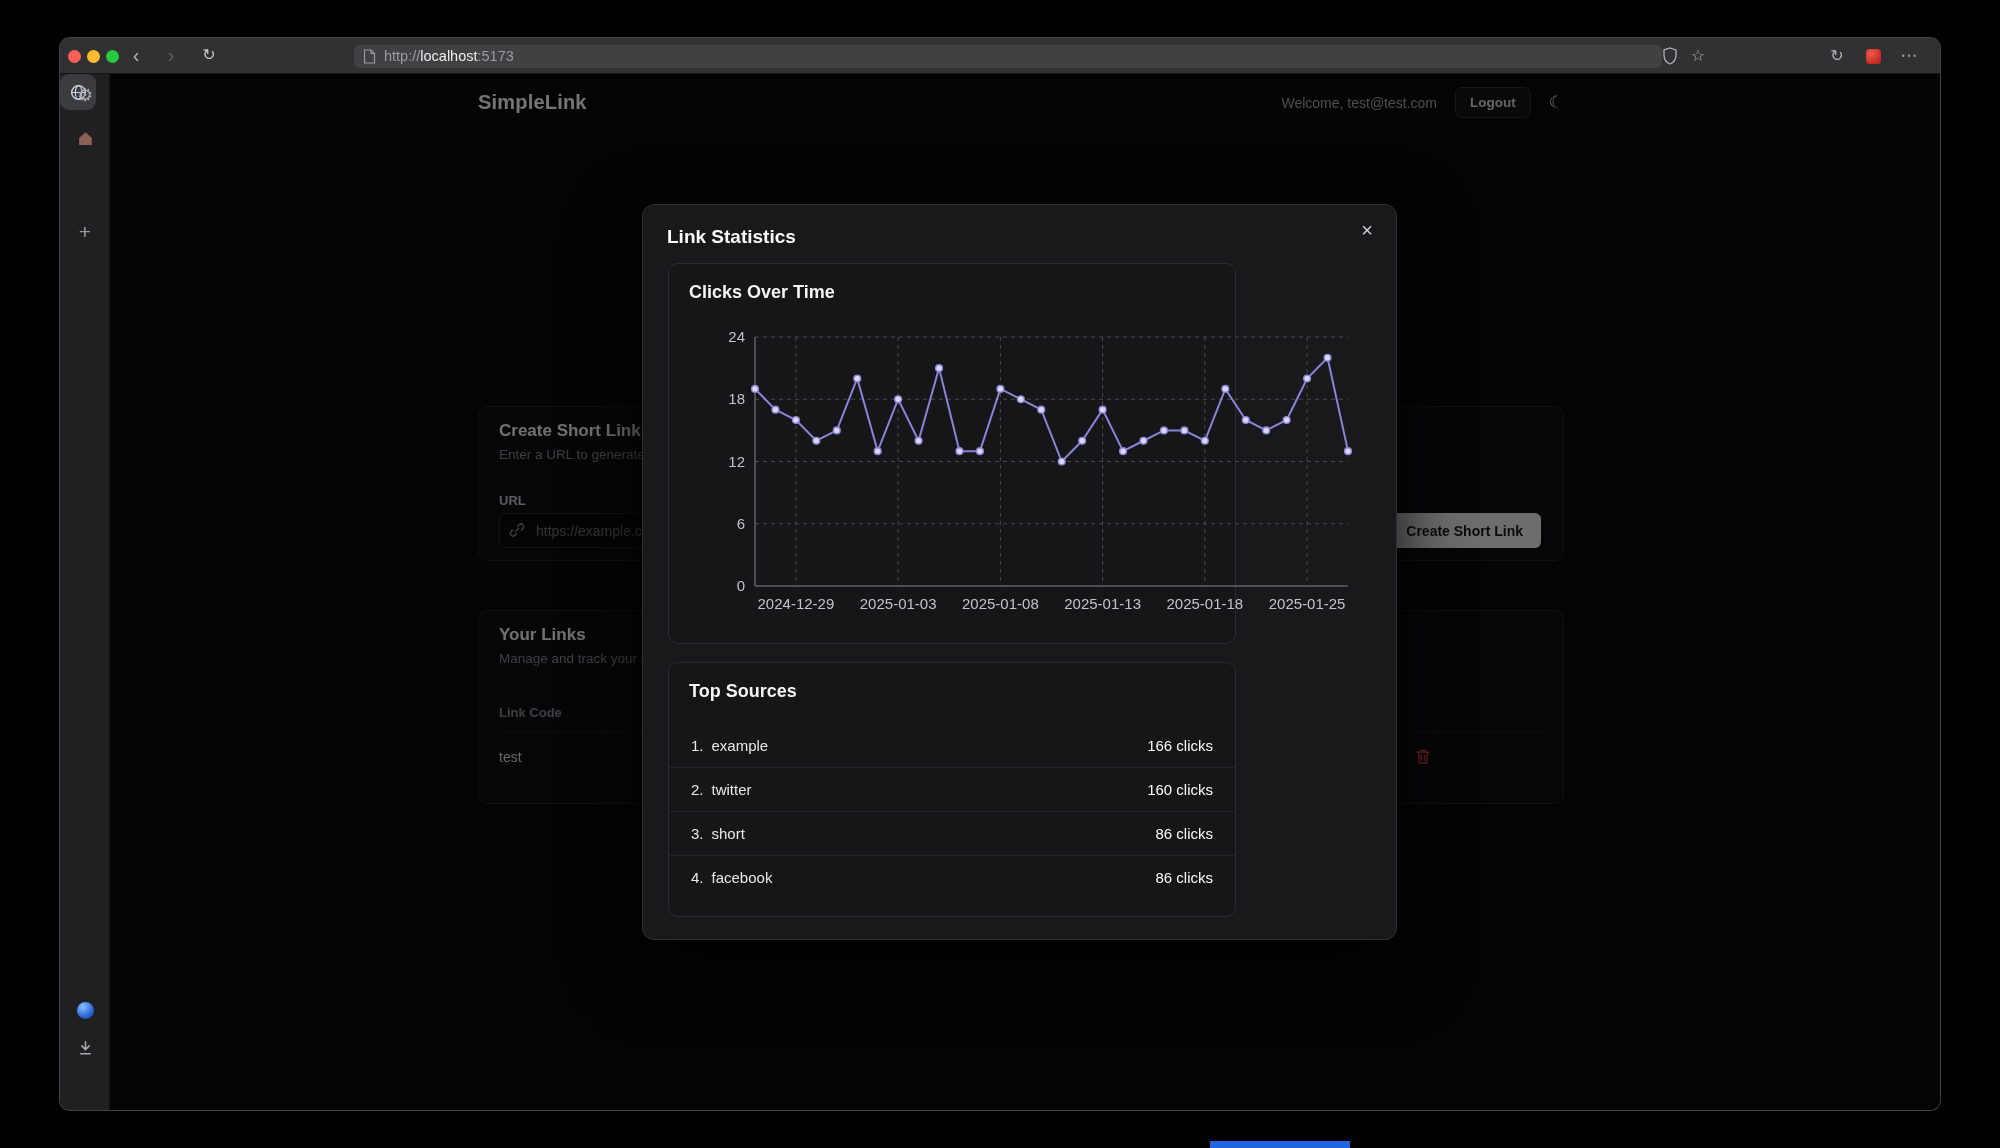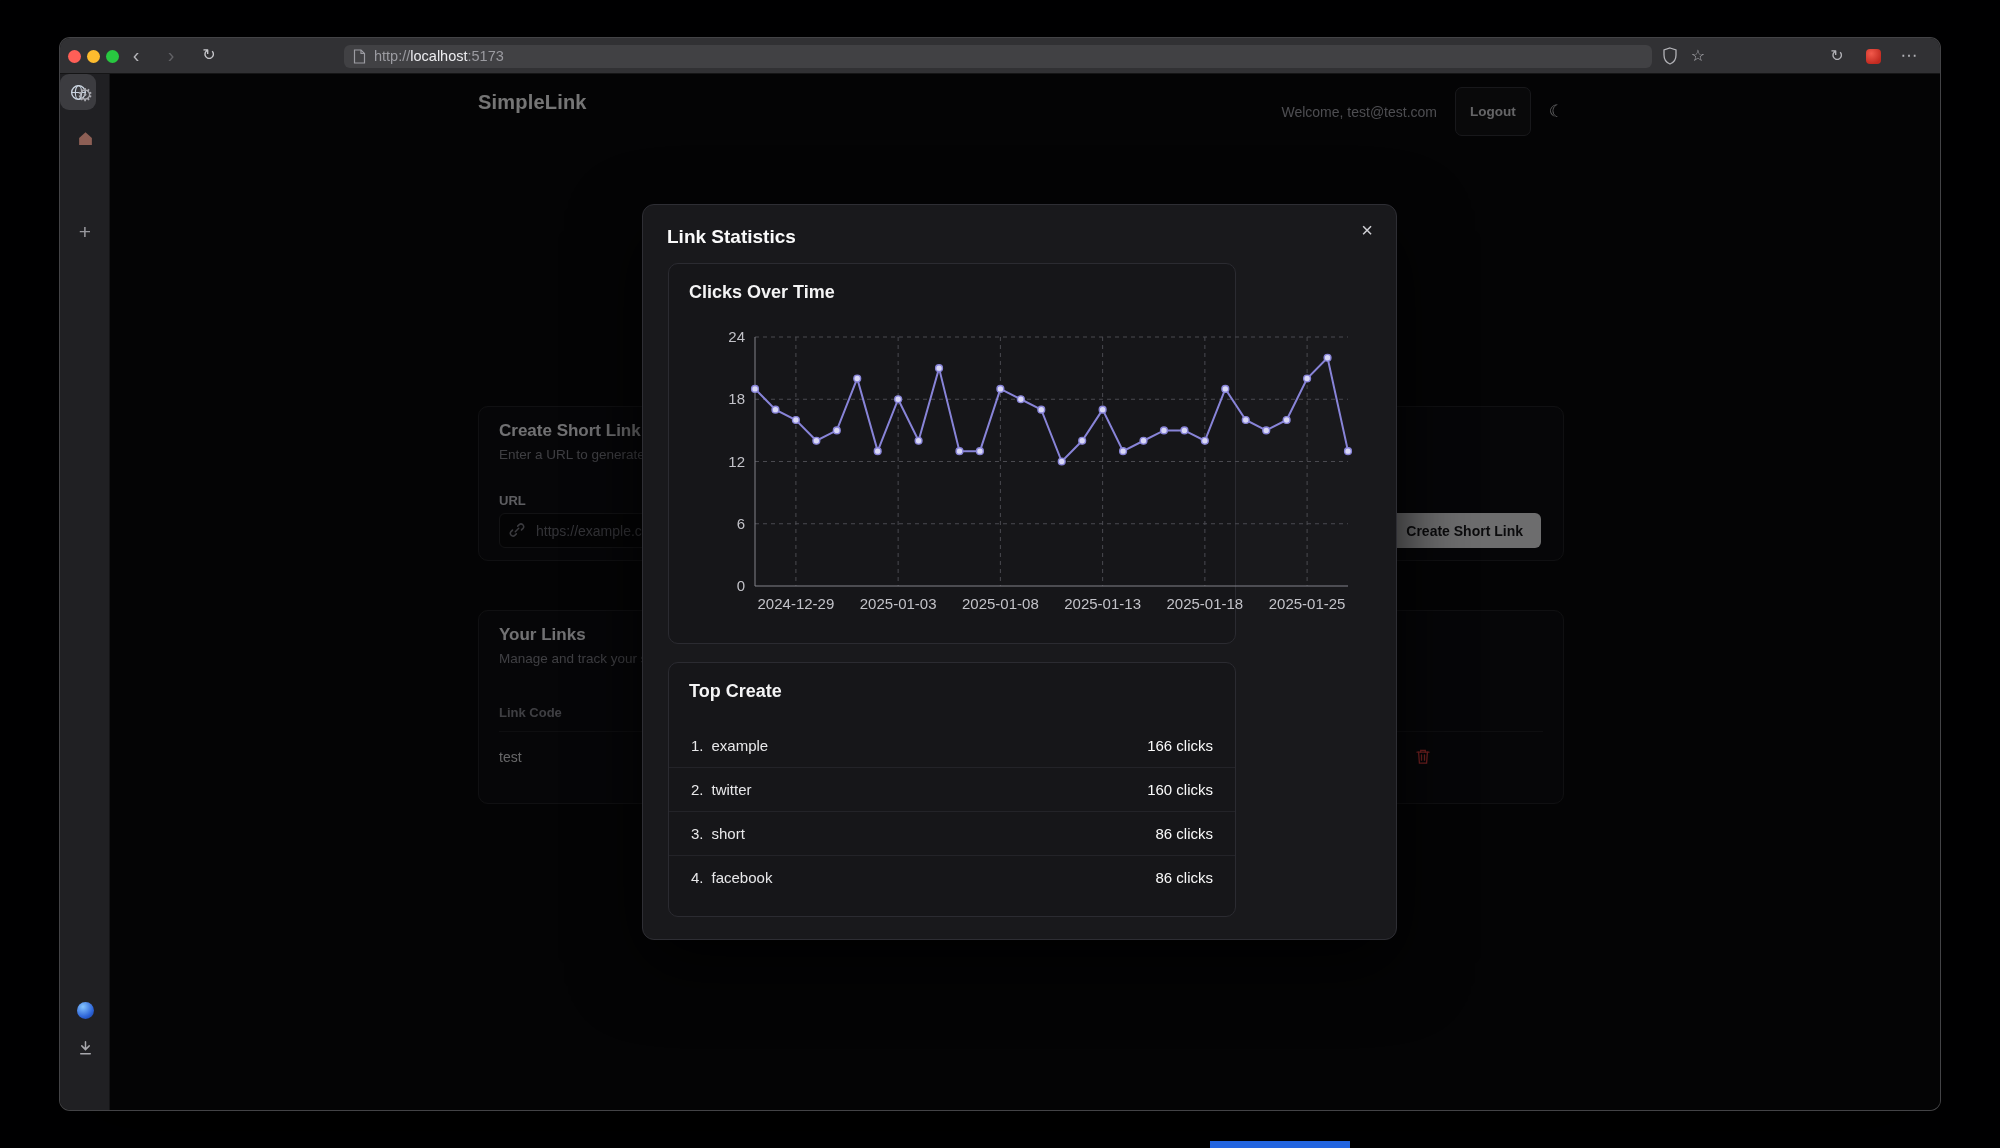--- a/index.html
+++ b/index.html
@@ -12,21 +12,21 @@
   
   .toolbar { position:absolute; left:0; top:0; width:100%; height:36px; background:#313134; border-bottom:1px solid #151516; }
   .traffic { position:absolute; top:11.5px; width:13px; height:13px; border-radius:50%; }
   .t-red { left:8px;  background:#ff5f57; }
   .t-yellow { left:27px; background:#febc2e; }
   .t-green { left:46px; background:#28c840; }
   .nav-glyph { position:absolute; top:0; height:36px; line-height:34px; text-align:center; width:22px; font-size:20px; }
   .back    { left:65px;  color:#b6b6ba; }
   .forward { left:100px; color:#626266; }
   .reload  { left:138px; color:#c6c6ca; font-size:16px; }
-  .urlbar { position:absolute; left:284px; top:6.5px; width:1308px; height:23px; background:#414144; border-radius:6px;
+  .urlbar { position:absolute; left:294px; top:6.5px; width:1308px; height:23px; background:#414144; border-radius:6px;
             display:flex; align-items:center; padding-left:9px; }
   .url-doc-icon { width:13px; height:15px; margin-right:8px; flex:0 0 auto; }
   .url-text { font-size:14.5px; color:#9b9ba1; white-space:nowrap; }
   .url-text .host { color:#ededf0; }
   .tb-icon { position:absolute; top:0; height:36px; line-height:35px; text-align:center; width:22px; color:#b2b2b7; font-size:15px; }
   .shield-icon { left:1601px; top:9px; height:18px; width:18px; line-height:normal; }
   .star { left:1627px; font-size:16px; }
   .sync { left:1766px; font-size:16px; }
   .adblock { position:absolute; left:1806px; top:10.5px; width:15px; height:15px; border-radius:4px;
              background:radial-gradient(circle at 35% 30%, #f2594b, #c22a20 75%); }
@@ -43,21 +43,21 @@
                background:radial-gradient(circle at 35% 28%, #84c4ff, #2c63d7 62%, #173a90); }
   .sb-download { top:966px; }
 
   
   .page { position:absolute; left:50px; top:36px; right:0; bottom:0; background:#0a0a0b; overflow:hidden; }
   .content { position:absolute; left:368px; top:0; width:1088px; height:100%; }
   .brand { position:absolute; left:0; top:17px; font-size:20px; font-weight:700; color:#f4f4f5; letter-spacing:.2px; }
   .header-right { position:absolute; right:2px; top:13px; display:flex; align-items:center; gap:18px; }
   .welcome { font-size:14px; color:#a1a1aa;margin-left:41px; }
   .logout-btn { font-size:13.5px; font-weight:600; color:#d4d4d8; border:1px solid #34343a; background:#131316;
-                border-radius:7px; padding:16px 14px; cursor:pointer; }
+                border-radius:7px; padding:7px 14px; cursor:pointer; }
   .theme-btn { font-size:17px; color:#d4d4d8; background:none; border:none; cursor:pointer; }
 
   .card { position:absolute; left:0; width:1086px; border:1px solid #232327; border-radius:10px; background:#0e0e11; }
   .create-card { top:332px; height:155px; }
   .links-card  { top:536px; height:194px; }
   .card-title { position:absolute; left:20px; top:14px; font-size:17px; font-weight:700; color:#ececf0; }
   .card-sub   { position:absolute; left:20px; top:40px; font-size:13.5px; color:#84848d; }
   .cc-url-label { position:absolute; left:20px; top:86px; font-size:13px; font-weight:600; color:#c3c3cb; }
   .cc-input { position:absolute; left:20px; top:106px; width:912px; height:35px; background:#09090b; border:1px solid #27272a;
               border-radius:6px; color:#d4d4d8; font-size:14px; padding:0 10px 0 36px; font-family:"Liberation Sans",sans-serif; }
@@ -247,21 +247,21 @@
             <circle cx="576.7586206896551" cy="106" r="3.4" fill="#d9d8f6" stroke="#8884d8" stroke-width="1.4"></circle>
             <circle cx="597.2068965517242" cy="116.375" r="3.4" fill="#d9d8f6" stroke="#8884d8" stroke-width="1.4"></circle>
             <circle cx="617.6551724137931" cy="106" r="3.4" fill="#d9d8f6" stroke="#8884d8" stroke-width="1.4"></circle>
             <circle cx="638.1034482758621" cy="64.5" r="3.4" fill="#d9d8f6" stroke="#8884d8" stroke-width="1.4"></circle>
             <circle cx="658.551724137931" cy="43.75" r="3.4" fill="#d9d8f6" stroke="#8884d8" stroke-width="1.4"></circle>
             <circle cx="679" cy="137.125" r="3.4" fill="#d9d8f6" stroke="#8884d8" stroke-width="1.4"></circle>
           </svg>
       </div>
 
       <div class="m-card sources-card">
-        <div class="m-card-title">Top Create</div>
+        <div class="m-card-title">Top Sources</div>
         <div class="sources-list">
           <div class="source-row">
             <span class="src-rank">1.</span>
             <span class="src-name">example</span>
             <span class="src-clicks">166 clicks</span>
           </div>
           <div class="source-row">
             <span class="src-rank">2.</span>
             <span class="src-name">twitter</span>
             <span class="src-clicks">160 clicks</span>

